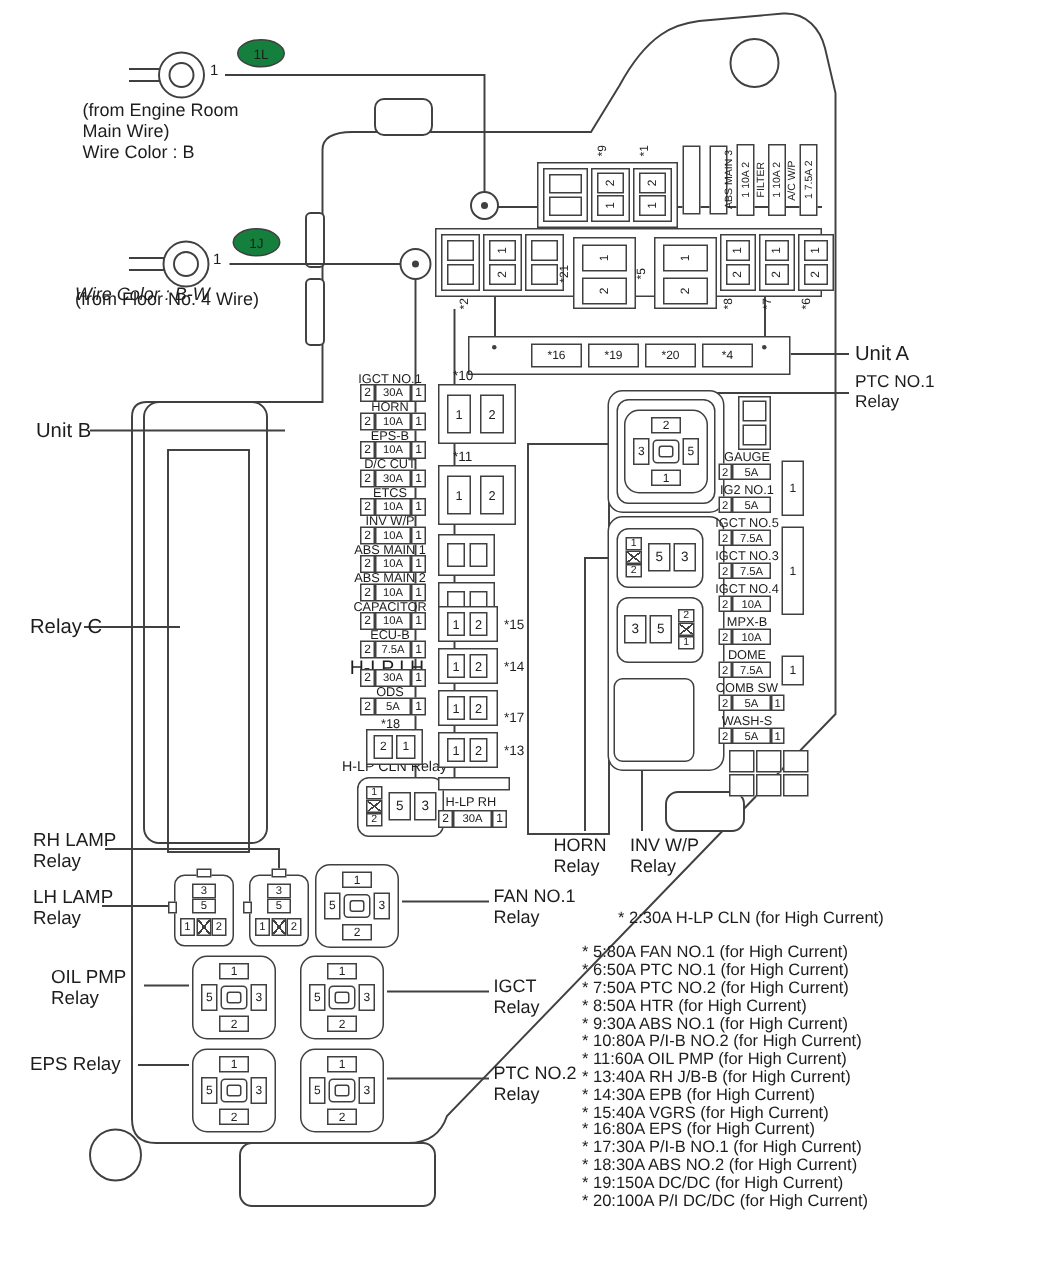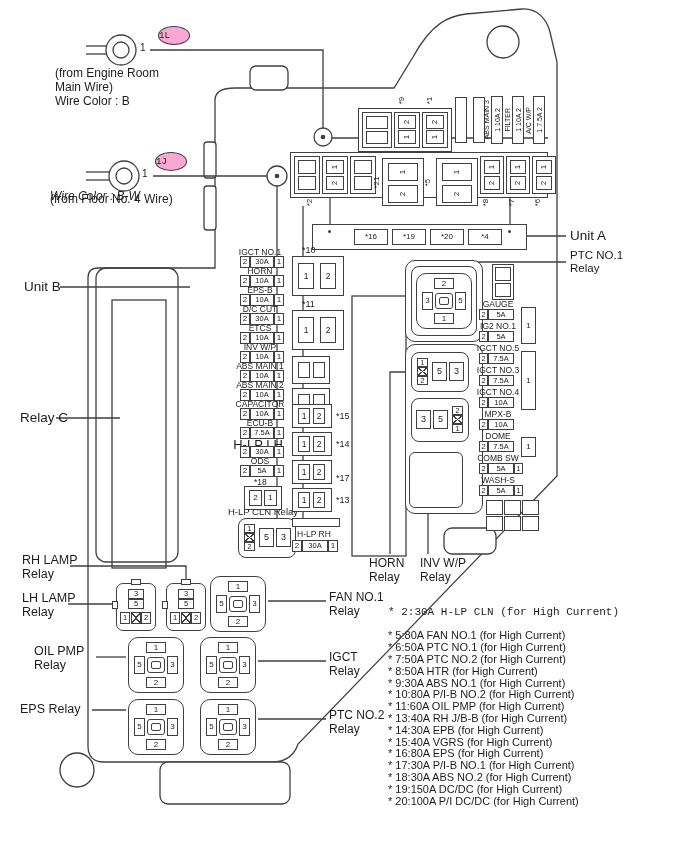--- a/index.html
+++ b/index.html
@@ -11,22 +11,22 @@
   .box{position:absolute;border:1.4px solid #404040;background:#fff;box-sizing:border-box;}
   .cell{position:absolute;border:1.2px solid #404040;background:#fff;box-sizing:border-box;
         display:flex;align-items:center;justify-content:center;color:#222;overflow:hidden;}
   .cell span{display:inline-block;line-height:1;}
   .rot{transform:rotate(-90deg);}
   .xc{background:
       linear-gradient(to top right, transparent 45%, #404040 45%, #404040 55%, transparent 55%),
       linear-gradient(to bottom right, transparent 45%, #404040 45%, #404040 55%, transparent 55%),#fff;}
   .vname{position:absolute;display:flex;align-items:center;justify-content:center;}
   .vtxt{writing-mode:vertical-rl;transform:rotate(180deg);font-size:7px;white-space:nowrap;color:#222;line-height:1;}
-  .oval{position:absolute;border:1.3px solid #404040;border-radius:50%;background:#f9a8d4;
-        display:flex;align-items:center;justify-content:flex-start;font-size:9px;font-family:Liberation Mono, monospace;}
+  .oval{position:absolute;border:1.3px solid #404040;border-radius:50%;background:#15803d;
+        display:flex;align-items:center;justify-content:center;font-size:9px;}
   .dot{position:absolute;width:3px;height:3px;background:#404040;border-radius:50%;}
   .listline{position:absolute;font-size:11px;white-space:nowrap;color:#1d1d1d;}
 </style>
 </head>
 <body>
 
 <div id="stage">
 
   <svg id="lineart" width="692" height="847" viewBox="0 0 692 847">
     <g stroke="#404040" stroke-width="1.3" fill="none">
@@ -667,21 +667,21 @@
       <span style="font-size: 8px;">5</span>
     </div>
     <div class="cell" style="left: 239px; top: 718px; width: 11px; height: 18px;">
       <span style="font-size: 8px;">3</span>
     </div>
     <div class="cell" style="left: 218px; top: 739px; width: 20px; height: 11px;">
       <span style="font-size: 8px;">2</span>
     </div>
     <div class="box" style="left: 219px; top: 719px; width: 18px; height: 16px; border-radius: 3px;"></div>
     <div class="box" style="left: 223px; top: 723px; width: 10px; height: 8px; border-radius: 2px;"></div>
-    <div class="listline" style="left: 388px; top: 605.8px; font-family: Liberation Mono, monospace;">* 2:30A H-LP CLN (for High Current)</div>
+    <div class="listline" style="left: 412px; top: 605.8px;">* 2:30A H-LP CLN (for High Current)</div>
     <div class="listline" style="left: 388px; top: 629.4px;">* 5:80A FAN NO.1 (for High Current)</div>
     <div class="listline" style="left: 388px; top: 641.2px;">* 6:50A PTC NO.1 (for High Current)</div>
     <div class="listline" style="left: 388px; top: 653px;">* 7:50A PTC NO.2 (for High Current)</div>
     <div class="listline" style="left: 388px; top: 664.8px;">* 8:50A HTR (for High Current)</div>
     <div class="listline" style="left: 388px; top: 676.6px;">* 9:30A ABS NO.1 (for High Current)</div>
     <div class="listline" style="left: 388px; top: 688.4px;">* 10:80A P/I-B NO.2 (for High Current)</div>
     <div class="listline" style="left: 388px; top: 700.2px;">* 11:60A OIL PMP (for High Current)</div>
     <div class="listline" style="left: 388px; top: 712px;">* 13:40A RH J/B-B (for High Current)</div>
     <div class="listline" style="left: 388px; top: 723.8px;">* 14:30A EPB (for High Current)</div>
     <div class="listline" style="left: 388px; top: 735.6px;">* 15:40A VGRS (for High Current)</div>

